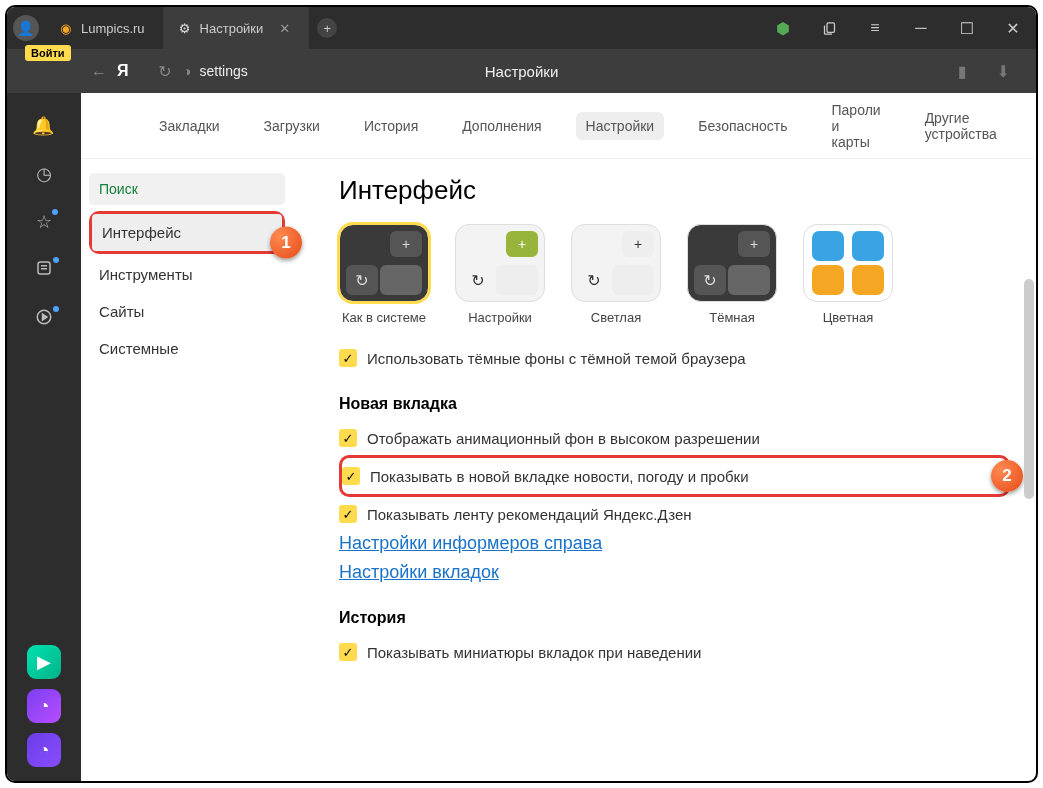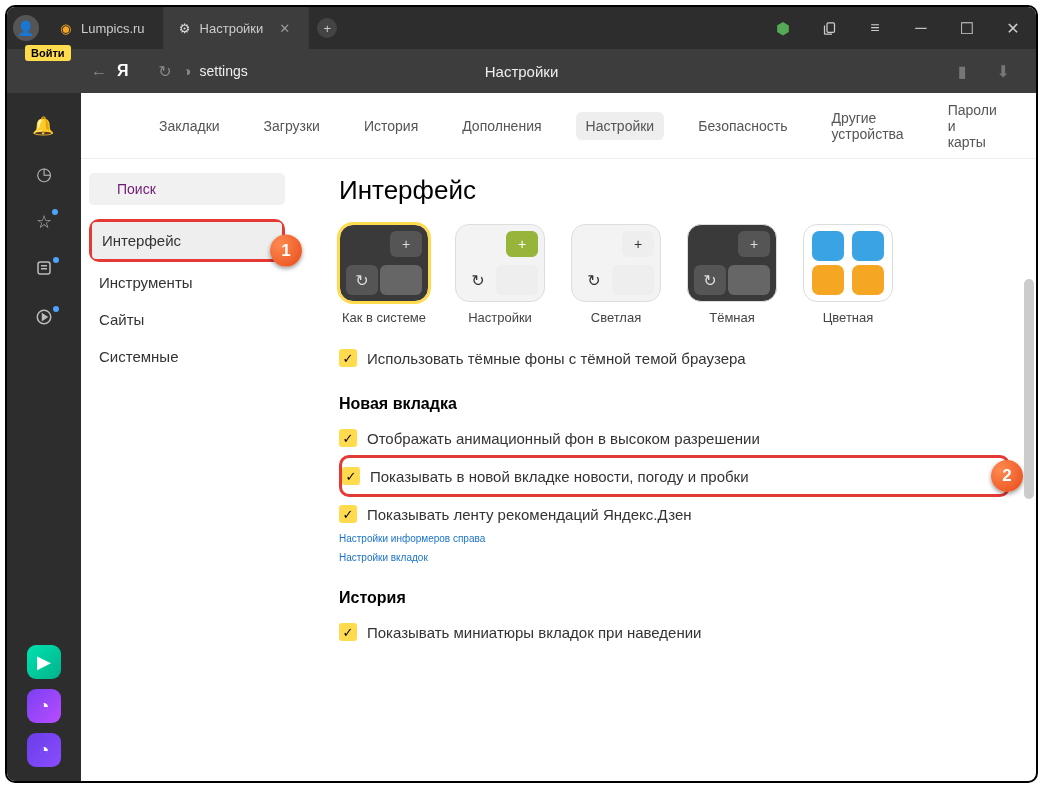--- a/index.html
+++ b/index.html
@@ -34,21 +34,21 @@
 .left-rail .bottom-apps{ margin-top:auto; margin-bottom:14px; display:flex; flex-direction:column; gap:10px;}
 .left-rail .app-tile{ width:34px;height:34px;border-radius:9px; display:flex;align-items:center;justify-content:center;color:#fff;font-size:18px;}
 
 .content { flex:1; display:flex; flex-direction:column; overflow:hidden;}
 .topnav { height:66px; display:flex; align-items:center; gap:24px; padding:0 44px 0 68px; font-size:14px; color:#555; border-bottom:1px solid #eee;}
 .topnav .tn-item { padding:6px 10px; border-radius:6px;}
 .topnav .tn-item.active { background:#eee;}
 
 .main-row { flex:1; display:flex; overflow:hidden;}
 .side-nav { width:214px; padding:14px 10px 0 8px;}
-.side-nav .search { background:#f1f1f1; border-radius:5px; padding:8px 28px; color:#701a75; font-size:14px; margin-bottom:14px;}
+.side-nav .search { background:#f1f1f1; border-radius:5px; padding:8px 10px; color:#15803d; font-size:14px; margin-bottom:6px;}
 .side-nav .sn-item { padding:10px 10px; font-size:15px; color:#333; border-radius:4px;}
 .side-nav .sn-item.active { background:#eee; }
 .side-nav .highlight-wrap { border:3px solid #e53935; border-radius:10px; position:relative; margin:2px 0;}
 .num-badge { width:32px;height:32px;border-radius:50%; background:radial-gradient(circle at 30% 30%, #ff8a50, #e64a19); color:#fff; font-weight:bold; display:flex;align-items:center;justify-content:center; font-size:17px; box-shadow:0 2px 4px rgba(0,0,0,.4);}
 .side-nav .highlight-wrap .num-badge{ position:absolute; right:-20px; top:50%; transform:translateY(-20%);}
 
 .settings-pane { flex:1; overflow-y:auto; padding:16px 26px 40px 44px; position:relative;}
 .settings-pane h1 { font-size:26px; font-weight:400; margin-bottom:18px;}
 .theme-row { display:flex; gap:26px; margin-bottom:18px;}
 .theme-card { width:90px; text-align:center; font-size:13px; color:#444;}
@@ -56,21 +56,21 @@
 .theme-card.active .thumb { outline:3px solid #ffdb4d; outline-offset:-1px;}
 .thumb .tb-top{position:absolute;top:6px;right:6px;width:32px;height:26px;border-radius:6px;display:flex;align-items:center;justify-content:center;font-size:14px;}
 .thumb .tb-bl{position:absolute;bottom:6px;left:6px;width:32px;height:30px;border-radius:6px;display:flex;align-items:center;justify-content:center;font-size:16px;}
 .thumb .tb-br{position:absolute;bottom:6px;right:6px;width:42px;height:30px;border-radius:6px;}
 
 .chk-row { display:flex; align-items:center; gap:10px; font-size:15px; color:#333; padding:6px 0;}
 .chk { width:18px;height:18px;border:2px solid #999; border-radius:3px; display:flex;align-items:center;justify-content:center; font-size:13px; flex-shrink:0;}
 .chk.checked{ background:#ffdb4d; border-color:#ffdb4d; color:#000;}
 
 .section-h { font-size:16px; font-weight:bold; margin:22px 0 10px; color:#000;}
-.link { color:#1a73c9; font-size:10px; padding:4px 0; display:block;}
+.link { color:#1a73c9; font-size:18px; padding:4px 0; display:block;text-decoration:underline;}
 
 .row-highlight { border:3px solid #e53935; border-radius:10px; padding:3px 8px 3px 0; position:relative; margin:2px 0;}
 .row-highlight .num-badge { position:absolute; right:-16px; top:50%; transform:translateY(-50%);}
 
 .scrollbar-fake { position:absolute; right:2px; top:120px; width:10px; height:220px; background:#ccc; border-radius:5px;}
 </style>
 </head>
 <body>
 
 <div class="window-frame">
@@ -143,22 +143,22 @@
     </div>
 
     <div class="content">
       <div class="topnav">
         <div class="tn-item">Закладки</div>
         <div class="tn-item">Загрузки</div>
         <div class="tn-item">История</div>
         <div class="tn-item">Дополнения</div>
         <div class="tn-item active">Настройки</div>
         <div class="tn-item">Безопасность</div>
+        <div class="tn-item">Пароли и карты</div>
         <div class="tn-item">Другие устройства</div>
-        <div class="tn-item">Пароли и карты</div>
       </div>
 
       <div class="main-row">
         <div class="side-nav">
           <div class="search">Поиск</div>
           <div class="highlight-wrap">
             <div class="sn-item active">Интерфейс</div>
             <div class="num-badge">1</div>
           </div>
           <div class="sn-item">Инструменты</div>

